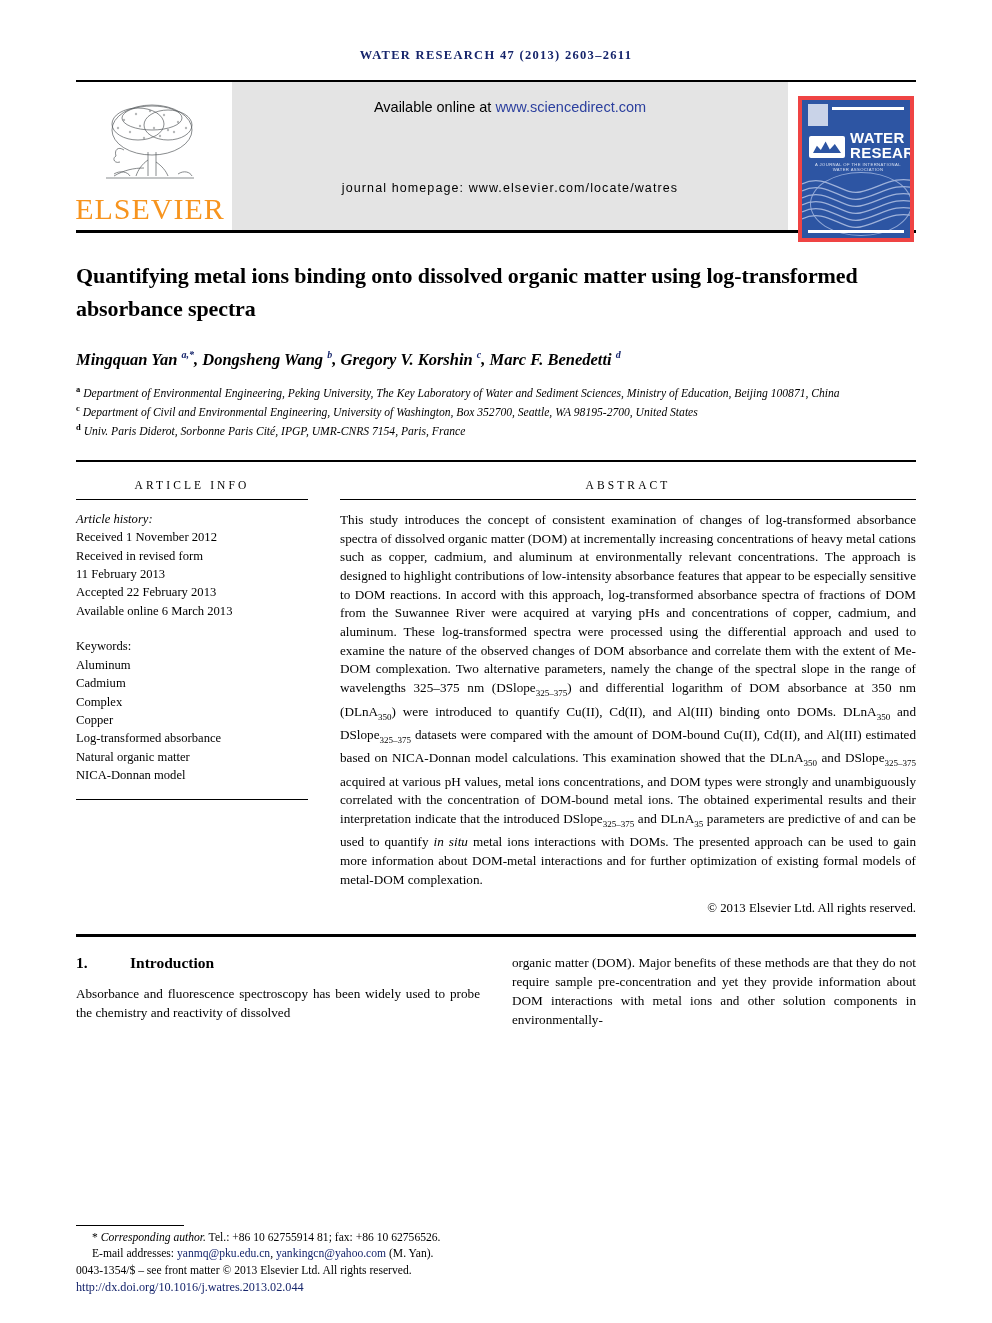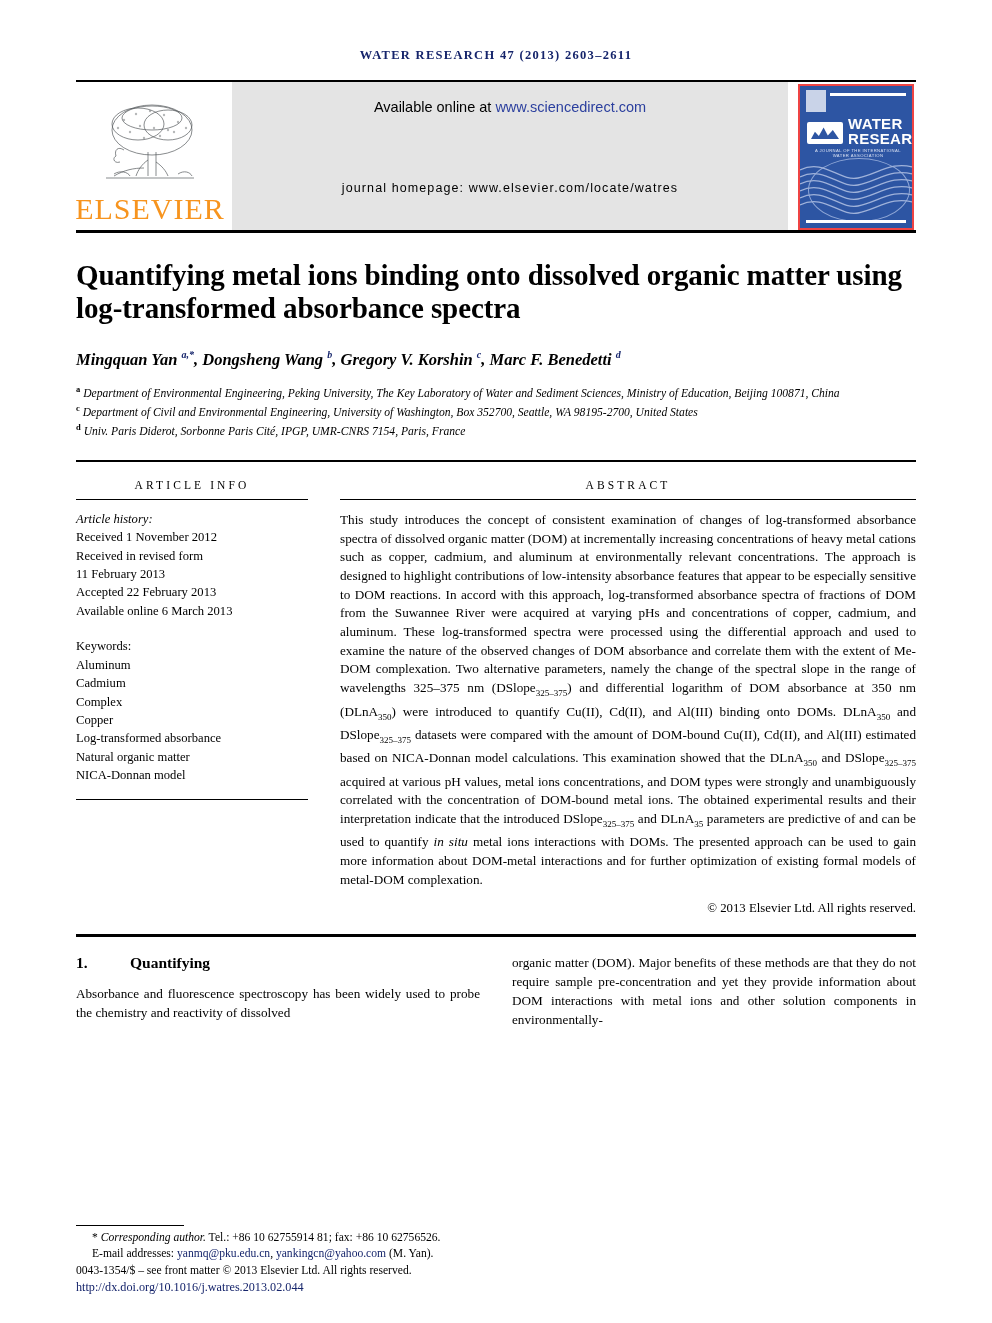--- a/index.html
+++ b/index.html
@@ -93,26 +93,26 @@
     position: absolute;
     bottom: 35px;
   }
   .cover-cell {
     width: 118px;
     flex: 0 0 118px;
     position: relative;
   }
   .cover {
     position: absolute;
-    top: 2px;
+    top: 14px;
     left: 0;
     width: 116px;
     height: 146px;
     background: #2d55a3;
-    border: 2px solid #ef4444;
+    border: 4px solid #ef4444;
     box-sizing: border-box;
     overflow: hidden;
   }
   .cover-topbar {
     position:absolute; top:7px; left:30px; right:6px; height:3px; background:#ffffff;
   }
   .cover-elsbox {
     position:absolute; top:4px; left:6px; width:20px; height:22px;
     background:#c9d3e8;
   }
@@ -143,21 +143,21 @@
   .cover-botbar{ position:absolute; bottom:5px; left:6px; right:6px; height:3px; background:#ffffff;}
 
   .masthead-bottom-rule {
     border-bottom: 3px solid #000;
   }
 
   
   .title {
     font-family: "Liberation Serif", serif;
     font-weight: bold;
-    font-size: 29px;
+    font-size: 22px;
     line-height: 33px;
     margin-top: 26px;
     letter-spacing: -0.1px;
   }
   .authors {
     font-family: "Liberation Serif", serif;
     font-style: italic;
     font-weight: bold;
     font-size: 16.5px;
     margin-top: 24px;
@@ -371,21 +371,21 @@
       <div class="rule-thin"></div>
       <div class="abstract">This study introduces the concept of consistent examination of changes of log-transformed absorbance spectra of dissolved organic matter (DOM) at incrementally increasing concentrations of heavy metal cations such as copper, cadmium, and aluminum at environmentally relevant concentrations. The approach is designed to highlight contributions of low-intensity absorbance features that appear to be especially sensitive to DOM reactions. In accord with this approach, log-transformed absorbance spectra of fractions of DOM from the Suwannee River were acquired at varying pHs and concentrations of copper, cadmium, and aluminum. These log-transformed spectra were processed using the differential approach and used to examine the nature of the observed changes of DOM absorbance and correlate them with the extent of Me-DOM complexation. Two alternative parameters, namely the change of the spectral slope in the range of wavelengths 325–375 nm (DSlope<sub>325–375</sub>) and differential logarithm of DOM absorbance at 350 nm (DLnA<sub>350</sub>) were introduced to quantify Cu(II), Cd(II), and Al(III) binding onto DOMs. DLnA<sub>350</sub> and DSlope<sub>325–375</sub> datasets were compared with the amount of DOM-bound Cu(II), Cd(II), and Al(III) estimated based on NICA-Donnan model calculations. This examination showed that the DLnA<sub>350</sub> and DSlope<sub>325–375</sub> acquired at various pH values, metal ions concentrations, and DOM types were strongly and unambiguously correlated with the concentration of DOM-bound metal ions. The obtained experimental results and their interpretation indicate that the introduced DSlope<sub>325–375</sub> and DLnA<sub>35</sub> parameters are predictive of and can be used to quantify <i>in situ</i> metal ions interactions with DOMs. The presented approach can be used to gain more information about DOM-metal interactions and for further optimization of existing formal models of metal-DOM complexation.</div>
       <div class="copyline">© 2013 Elsevier Ltd. All rights reserved.</div>
     </div>
   </div>
 
   <div class="bodyrule"></div>
   <div class="bodycols">
     <div class="bcol">
       <div class="h1">
-        <span class="num">1.</span><span>Quantifying</span>
+        <span class="num">1.</span><span>Introduction</span>
       </div>
       <div class="para">Absorbance and fluorescence spectroscopy has been widely used to probe the chemistry and reactivity of dissolved</div>
     </div>
     <div class="bgap"></div>
     <div class="bcol">
       <div class="para tight">organic matter (DOM). Major benefits of these methods are that they do not require sample pre-concentration and yet they provide information about DOM interactions with metal ions and other solution components in environmentally-</div>
     </div>
   </div>
 
   <div class="foot">

